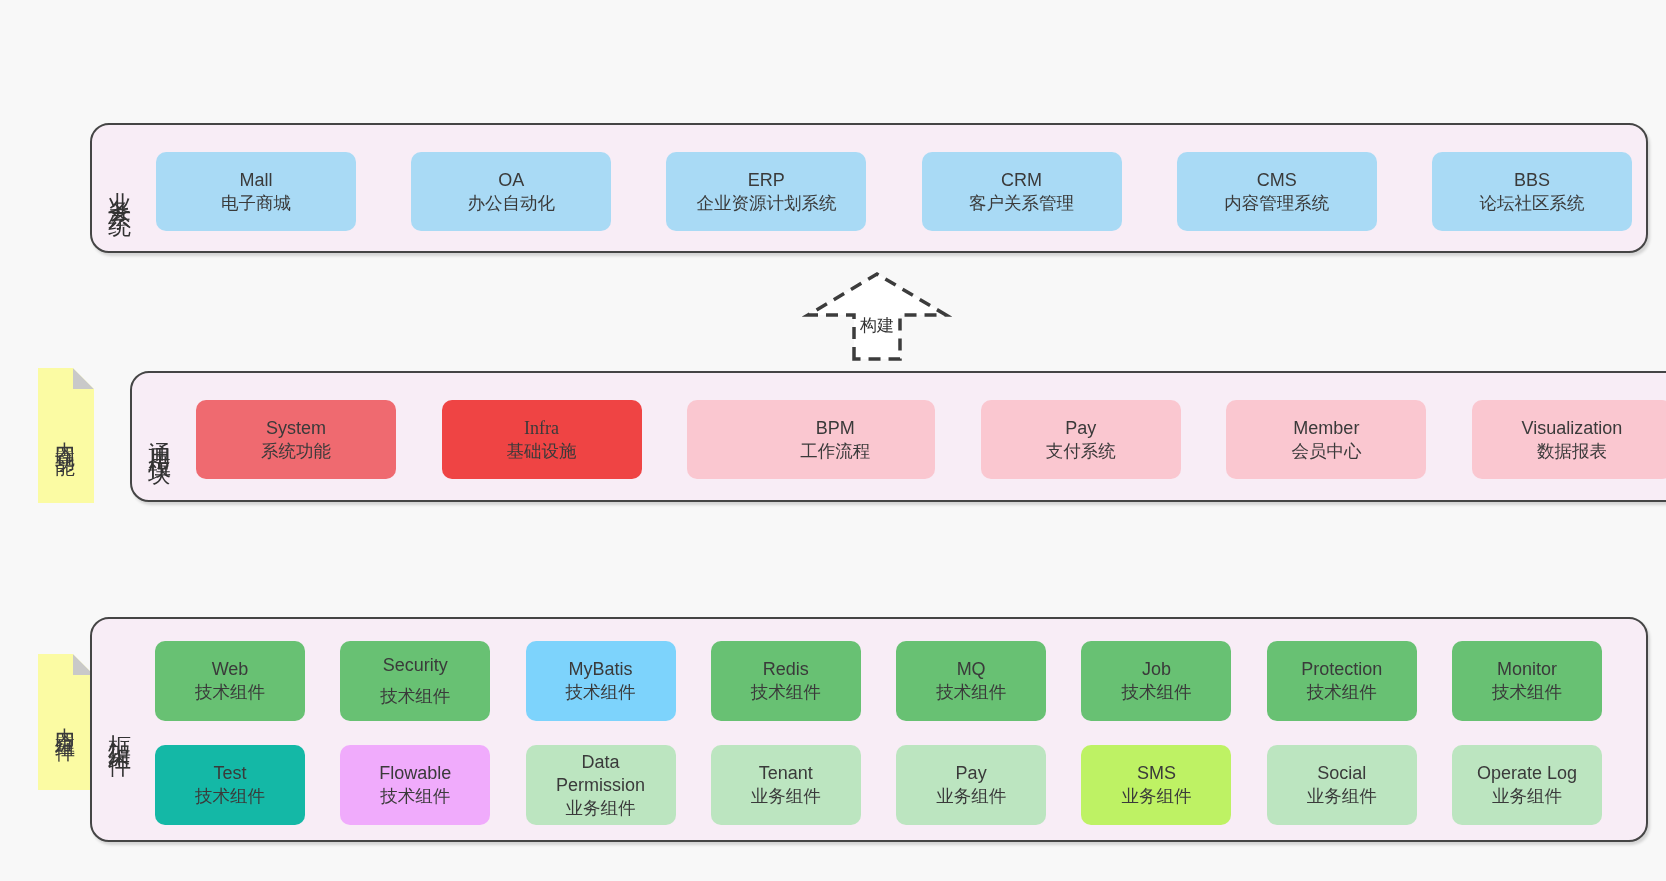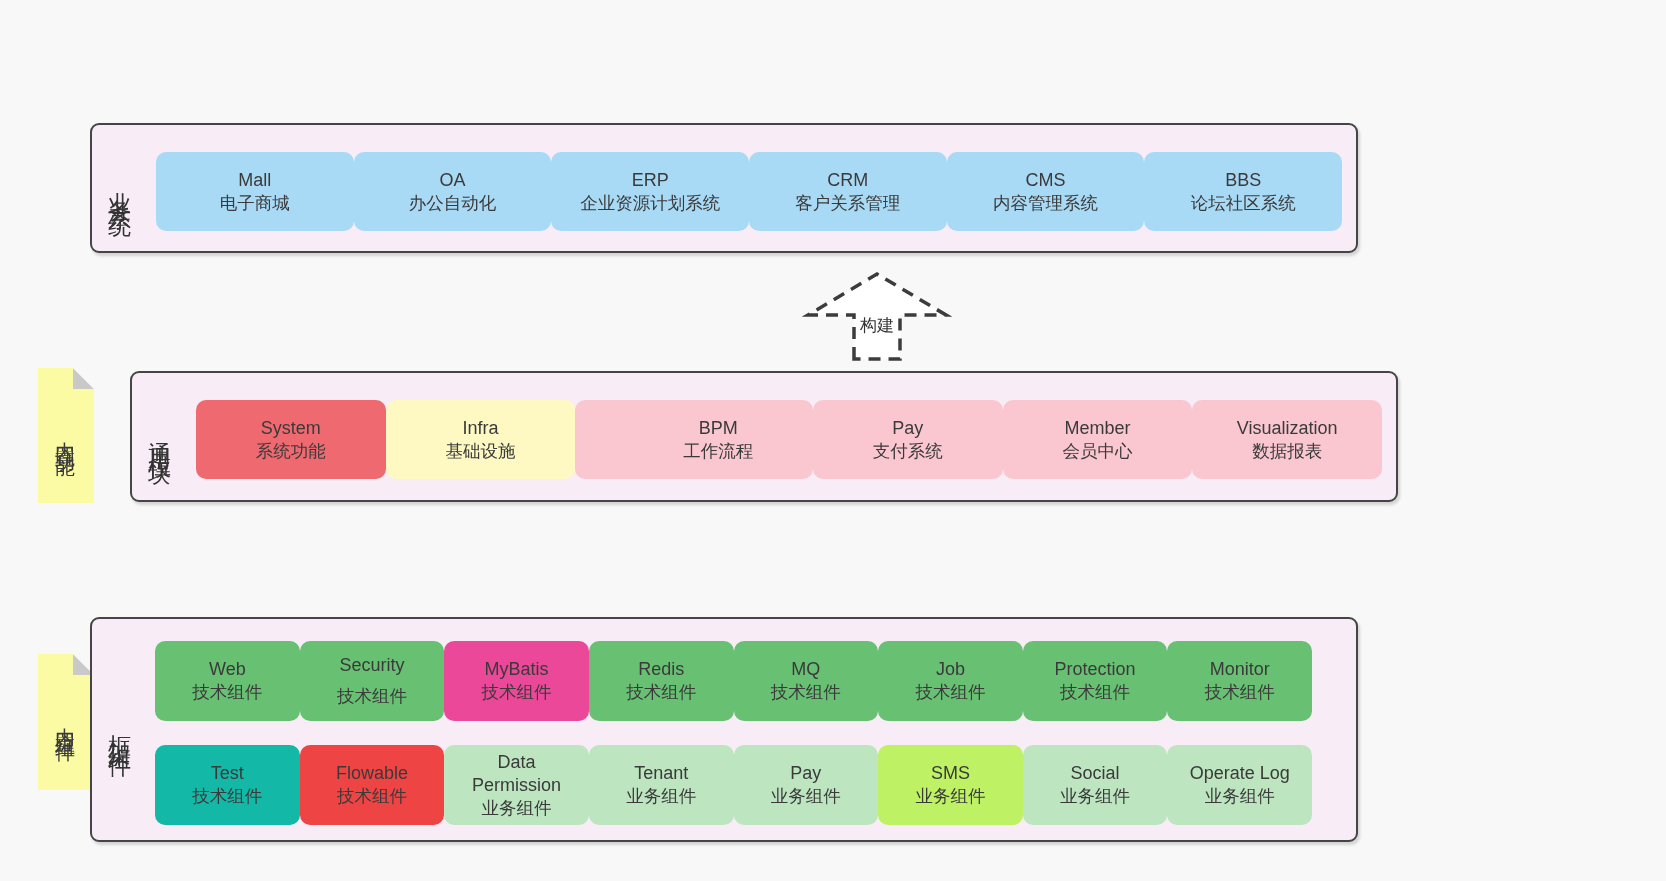--- a/index.html
+++ b/index.html
@@ -1,19 +1,19 @@
 <!DOCTYPE html>
 <html><head>
 <meta charset="utf-8">
 <style>
   html,body{margin:0;padding:0;background:#f8f8f8;}
   .canvas{position:relative;width:1666px;height:881px;background:#f8f8f8;overflow:hidden;
           font-family:"Liberation Sans","DejaVu Sans",sans-serif;color:#3a3a3a;}
-  .band{position:absolute;left:90px;width:1268px;box-sizing:border-box;
-        background:#f8edf6;border:2px solid #454545;border-radius:9px;
+  .band{position:absolute;left:90px;width:1558px;box-sizing:border-box;
+        background:#f8edf6;border:2px solid #454545;border-radius:19px;
         box-shadow:2px 3px 3px rgba(0,0,0,0.15);}
   .band-1{top:123px;height:130px;}
   .band-2{top:371px;height:131px;margin-left:40px;}
   .band-3{top:617px;height:225px;}
   .band-label{position:absolute;left:13px;top:50%;transform:translateY(-50%);
         writing-mode:vertical-rl;text-orientation:upright;
         font-size:23px;letter-spacing:7px;color:#333;white-space:nowrap;}
   .row{position:absolute;left:0;right:0;display:flex;justify-content:space-between;box-sizing:border-box;}
   .row-6{padding:0 14px 0 64px;top:27px;}
   .row-8a{padding:0 44px 0 63px;top:22px;}
@@ -92,21 +92,21 @@
     <span class="arrow-label">构建</span>
   </div>
 
   <section class="band band-2">
     <div class="band-label">通用模块</div>
     <div class="row row-6">
       <div class="box box-w200" style="background: rgb(239, 106, 112);">
         <div class="box-name">System</div>
         <div class="box-desc">系统功能</div>
       </div>
-      <div class="box box-w200" style="background: #fef9c3;">
+      <div class="box box-w200" style="background: #ef4444; font-family: Liberation Serif, serif;">
         <div class="box-name">Infra</div>
         <div class="box-desc">基础设施</div>
       </div>
       <div class="box box-w200" style="background: rgb(250, 199, 208); padding-left: 48px;">
         <div class="box-name">BPM</div>
         <div class="box-desc">工作流程</div>
       </div>
       <div class="box box-w200" style="background: rgb(250, 199, 208);">
         <div class="box-name">Pay</div>
         <div class="box-desc">支付系统</div>
@@ -127,21 +127,21 @@
     <div class="band-label">框架组件</div>
     <div class="row row-8a">
       <div class="box box-w150" style="background: rgb(104, 193, 115);">
         <div class="box-name">Web</div>
         <div class="box-desc">技术组件</div>
       </div>
       <div class="box box-w150" style="background: rgb(104, 193, 115); gap: 8px;">
         <div class="box-name">Security</div>
         <div class="box-desc">技术组件</div>
       </div>
-      <div class="box box-w150" style="background: #ec4899;">
+      <div class="box box-w150" style="background: #7dd3fc;">
         <div class="box-name">MyBatis</div>
         <div class="box-desc">技术组件</div>
       </div>
       <div class="box box-w150" style="background: rgb(104, 193, 115);">
         <div class="box-name">Redis</div>
         <div class="box-desc">技术组件</div>
       </div>
       <div class="box box-w150" style="background: rgb(104, 193, 115);">
         <div class="box-name">MQ</div>
         <div class="box-desc">技术组件</div>
@@ -157,21 +157,21 @@
       <div class="box box-w150" style="background: rgb(104, 193, 115);">
         <div class="box-name">Monitor</div>
         <div class="box-desc">技术组件</div>
       </div>
     </div>
     <div class="row row-8b">
       <div class="box box-w150" style="background: #14b8a6;">
         <div class="box-name">Test</div>
         <div class="box-desc">技术组件</div>
       </div>
-      <div class="box box-w150" style="background: #ef4444;">
+      <div class="box box-w150" style="background: #f0abfc;">
         <div class="box-name">Flowable</div>
         <div class="box-desc">技术组件</div>
       </div>
       <div class="box box-w150" style="background: rgb(188, 229, 192);">
         <div class="box-name">Data
 Permission</div>
         <div class="box-desc">业务组件</div>
       </div>
       <div class="box box-w150" style="background: rgb(188, 229, 192);">
         <div class="box-name">Tenant</div>

